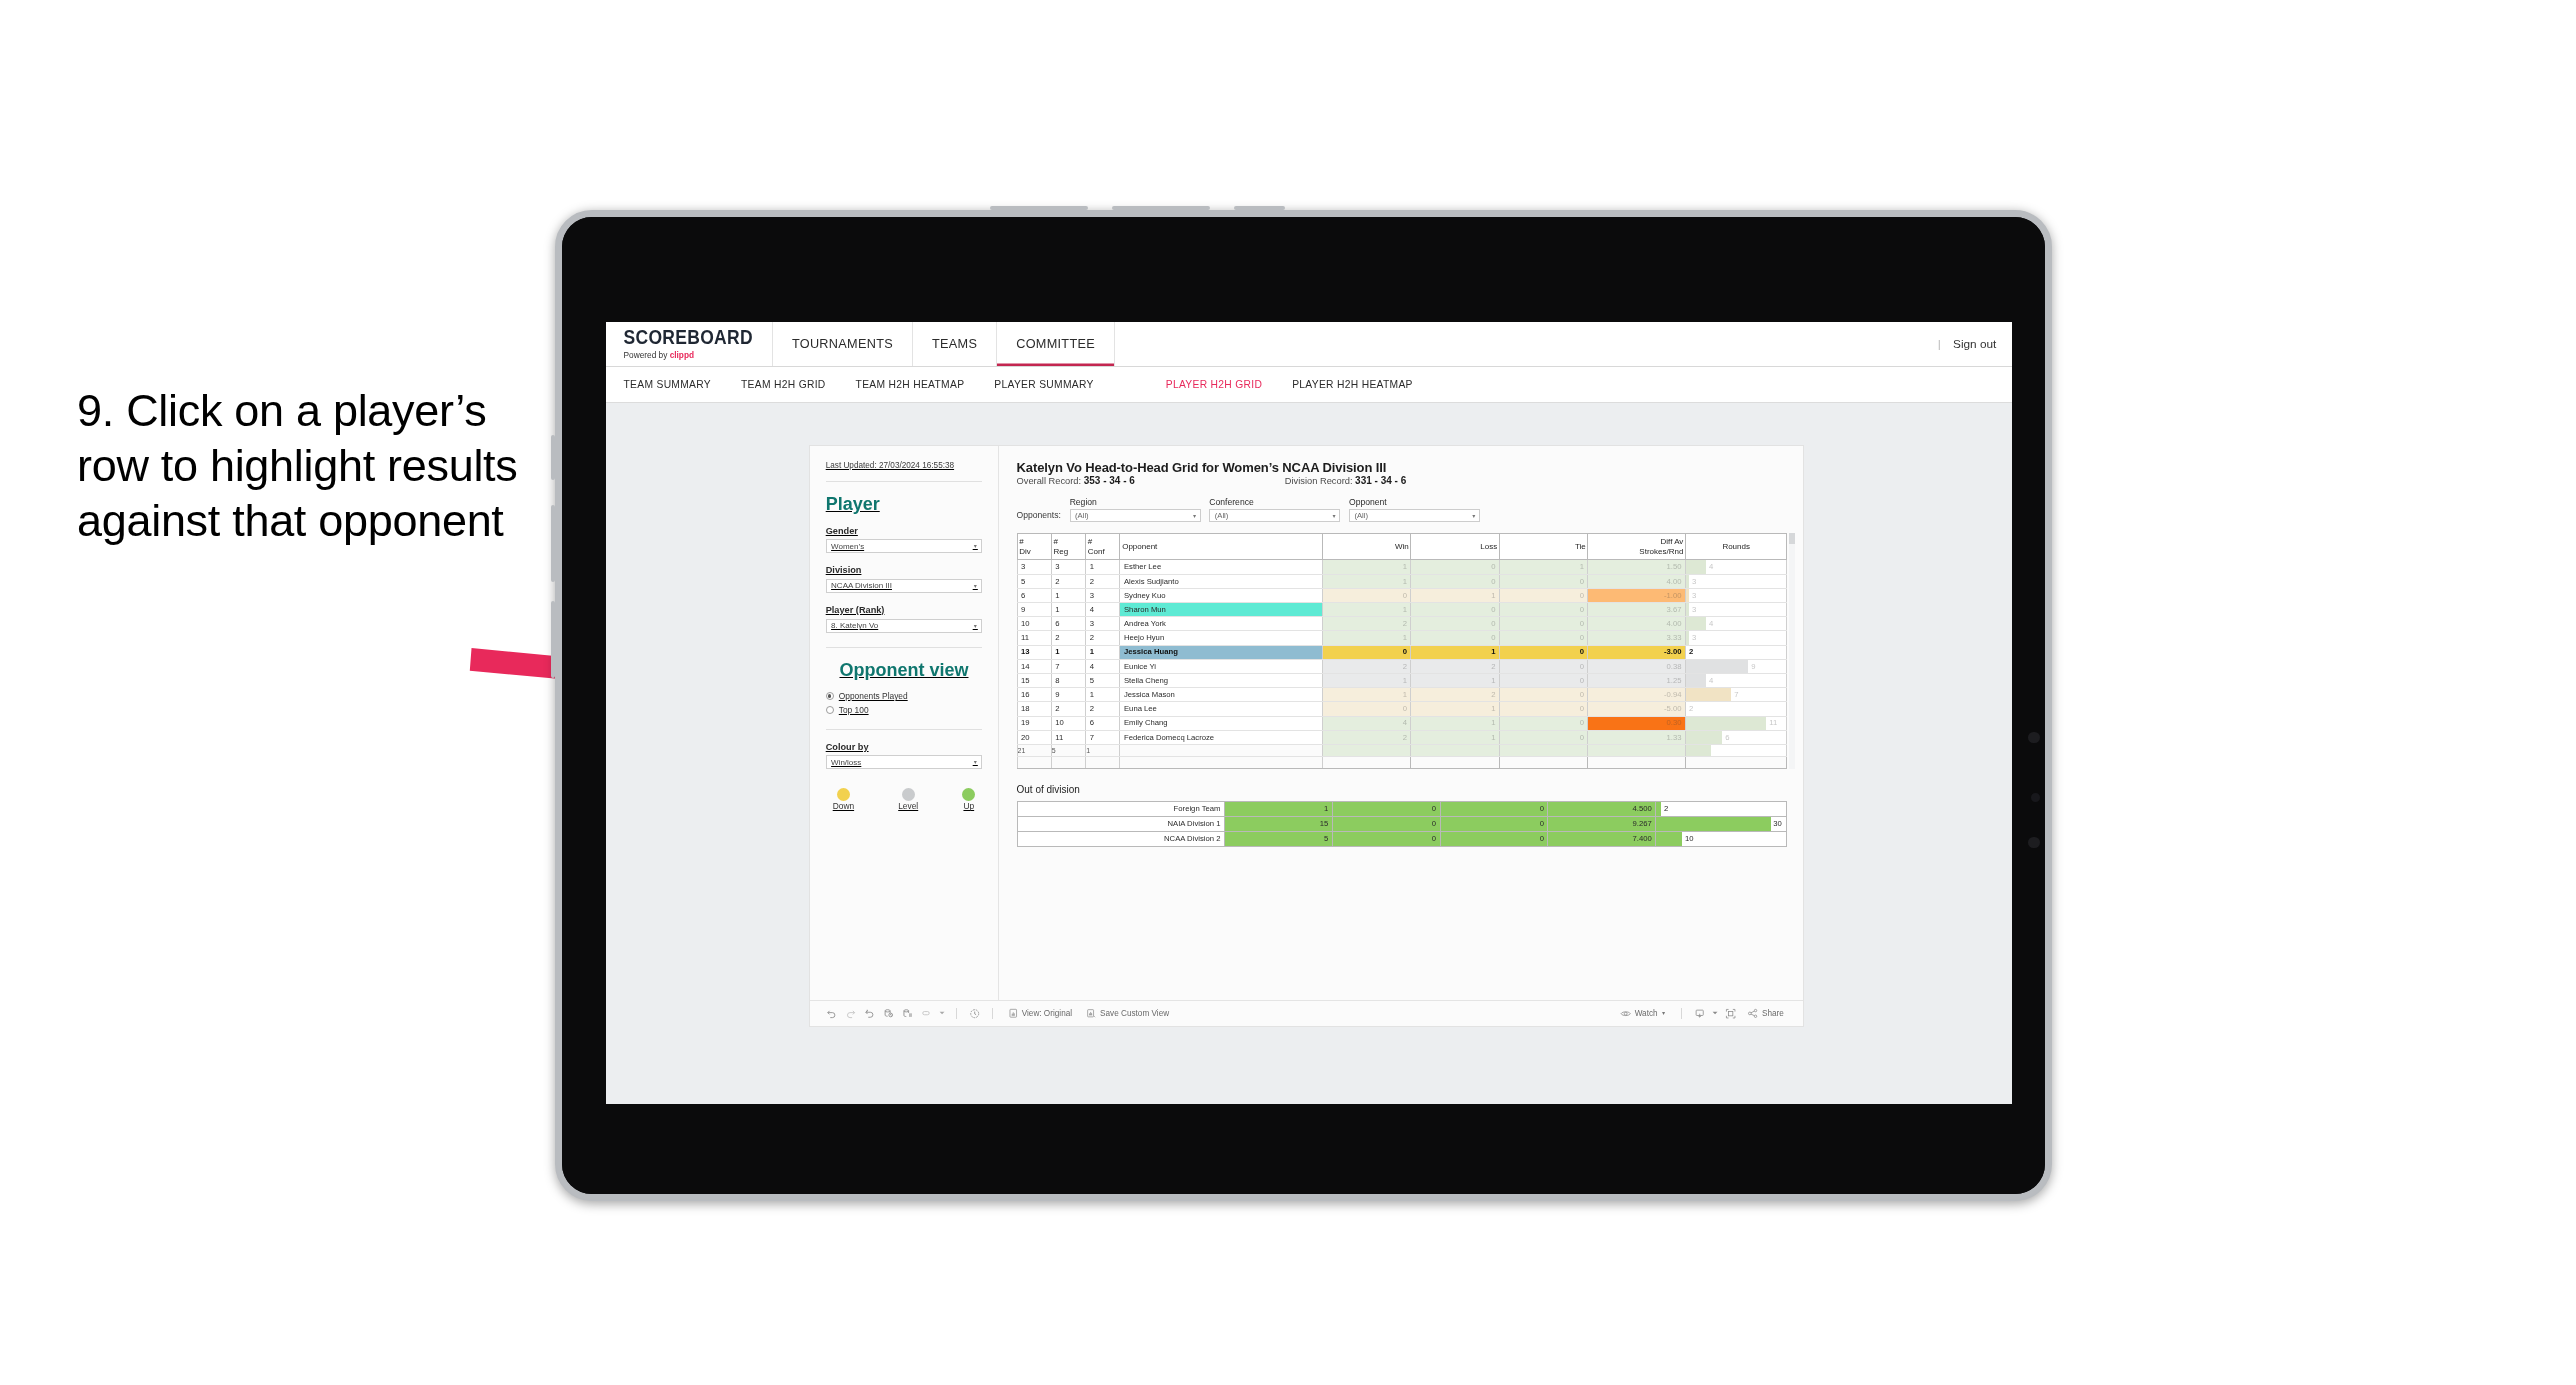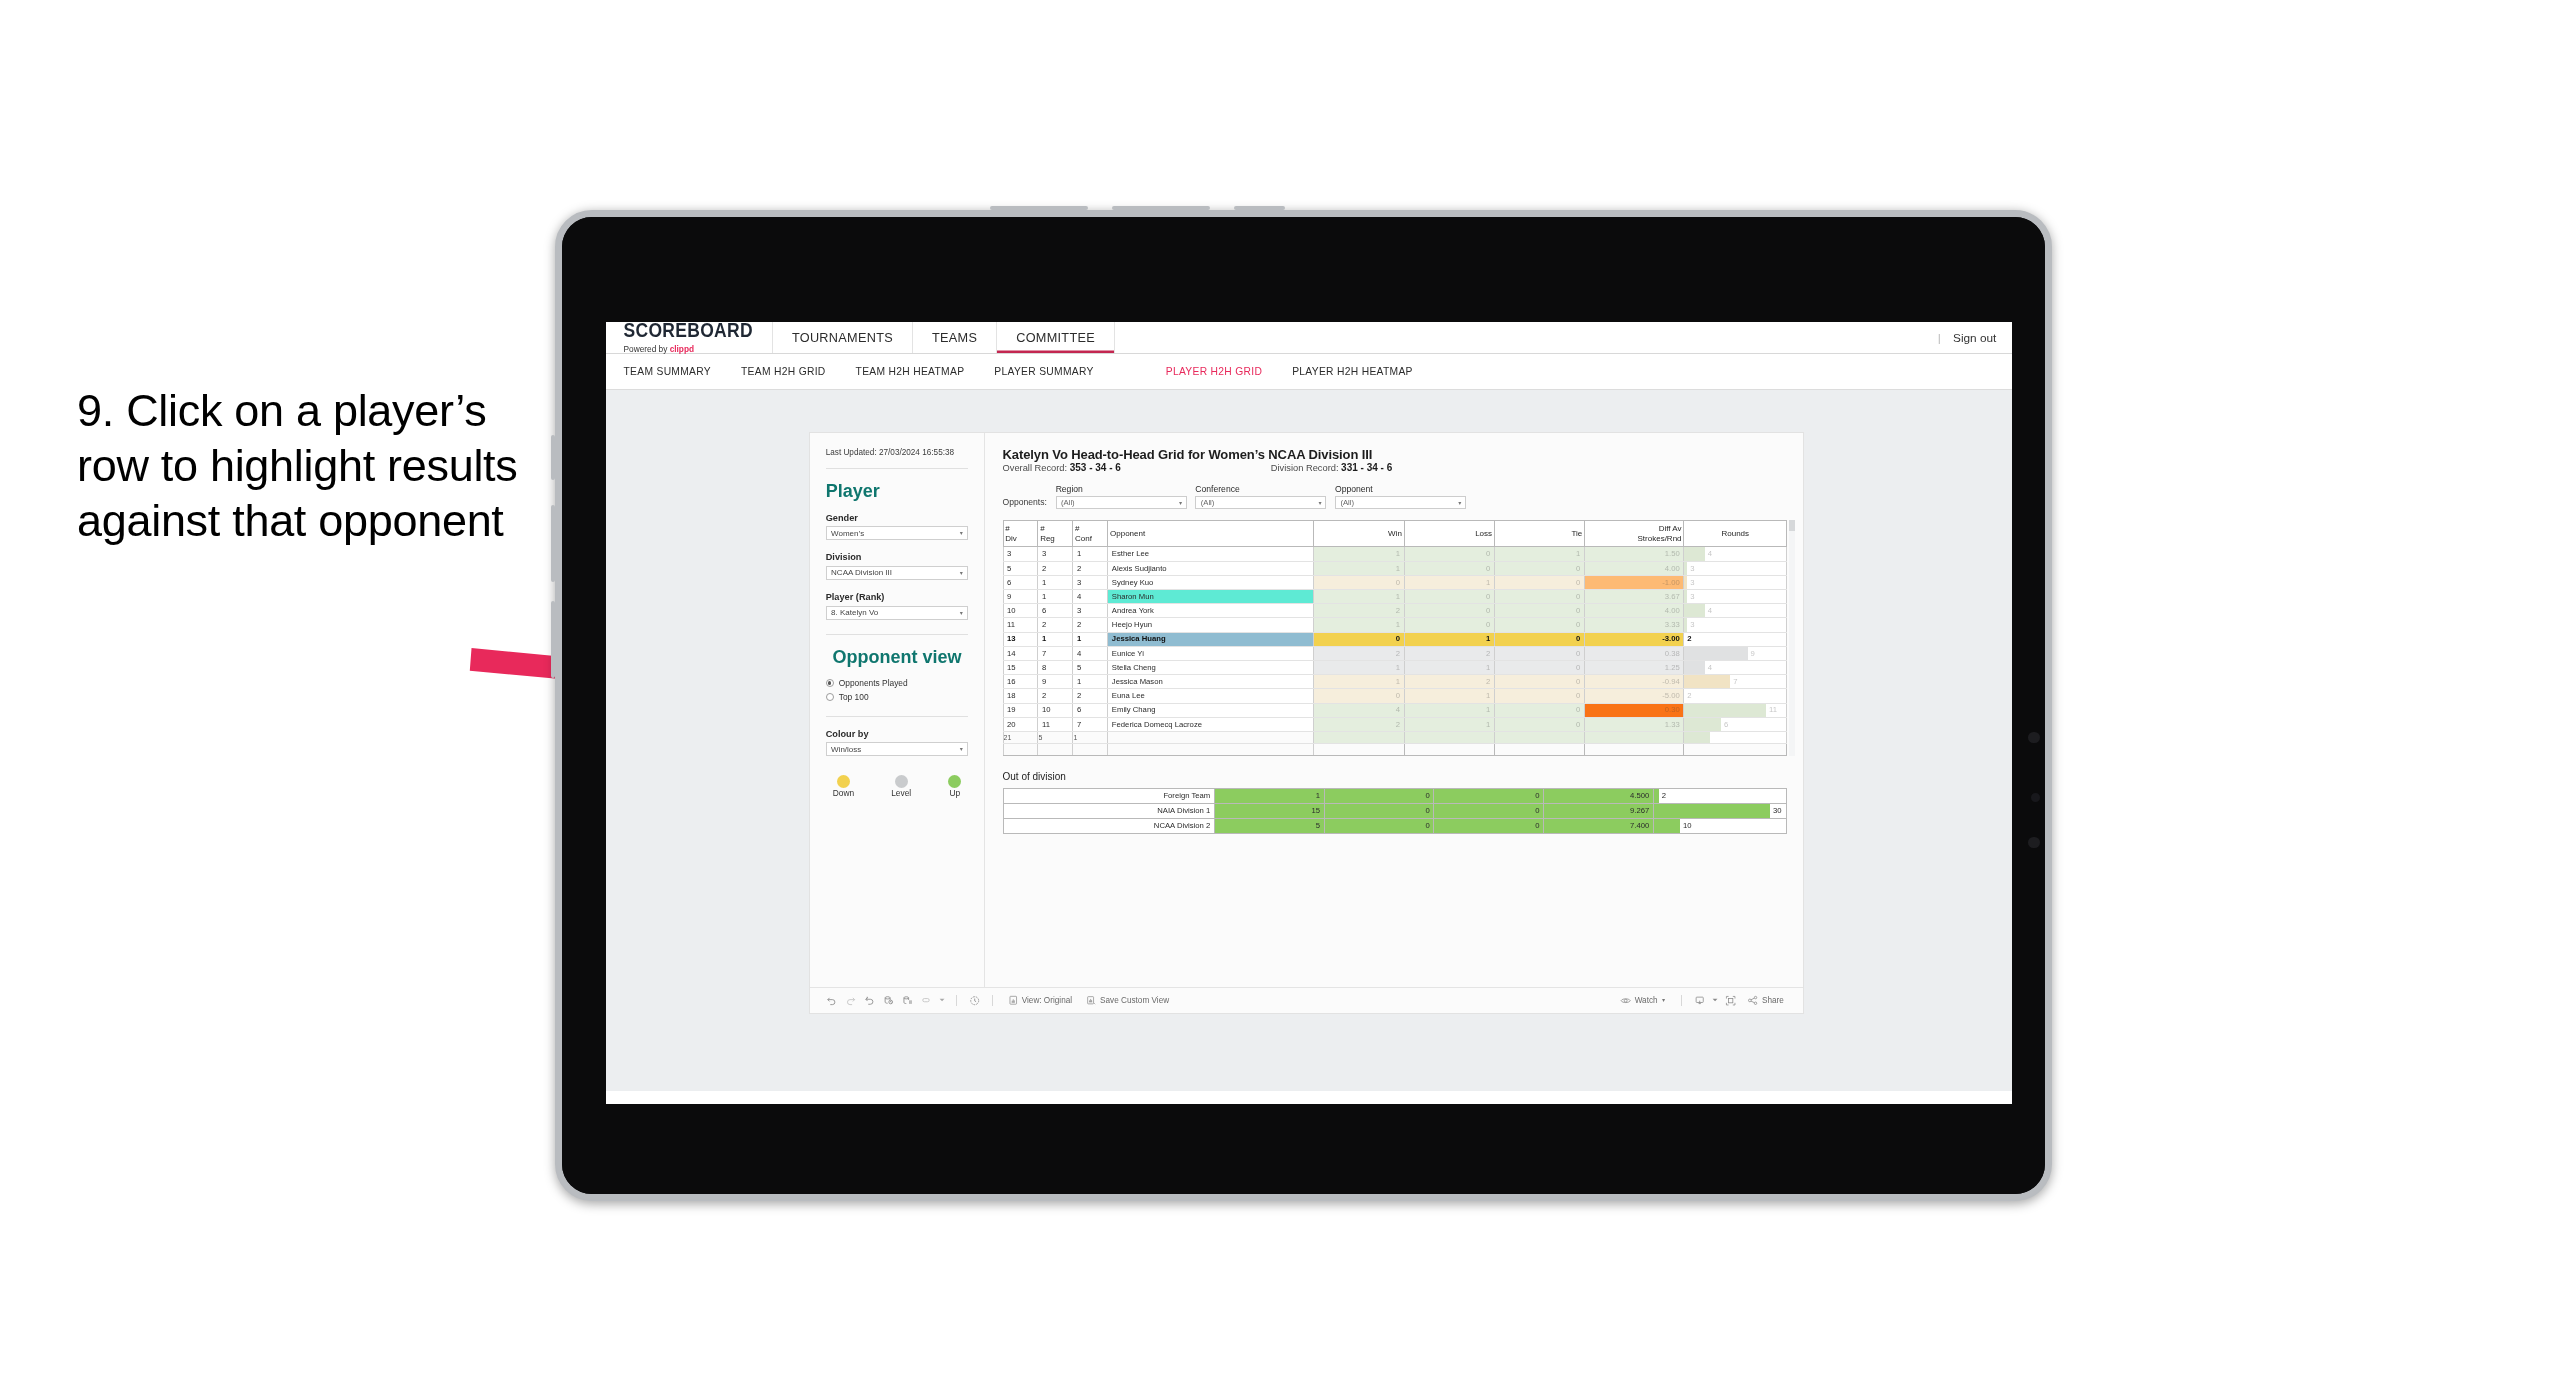--- a/index.html
+++ b/index.html
@@ -63,21 +63,21 @@
   .viewport {
     position: absolute;
     left: 44px; top: 105px;
     width: 1406px; height: 782px;
     background: #ffffff;
     overflow: hidden;
   }
 
   
   .site-header {
-    height: 32px;
+    height: 45px;
     background: #fff;
     display: flex; align-items: stretch;
     border-bottom: 0.9px solid #d8d8d8;
     position: relative;
   }
   .brand {
     display: flex; flex-direction: column; justify-content: center;
     padding: 0 19px 0 17.5px;
     border-right: 0.9px solid #e3e3e3;
     min-width: 127px;
@@ -135,25 +135,26 @@
     width: 995px; height: 582px;
     background: #fbfbfb;
     border: 0.9px solid #e2e2e2;
     display: flex;
     flex-direction: column;
   }
   .dash-main { display: flex; flex: 1; min-height: 0; }
 
   
   .sidebar {
-    width: 175px;
+    width: 189px;
     padding: 14px 15.7px 0 15.7px;
     border-right: 0.9px solid #e4e4e4;
     background: #fbfbfb;
     position: relative;
+    text-decoration: underline;
   }
   .last-updated {
     font-size: 8.2px; color: #3b3b3b; line-height: 1.4;
     padding-bottom: 9.6px;
     border-bottom: 0.9px solid #e0e0e0;
   }
   .sb-h { font-size: 18px; font-weight: 700; color: #0f766e; margin: 12.2px 0 10.5px 0; }
   .sb-h.center { text-align: center; }
   .sb-label { font-size: 9.2px; font-weight: 700; color: #2b2b2b; margin-bottom: 3.5px; }
   .sb-select {

